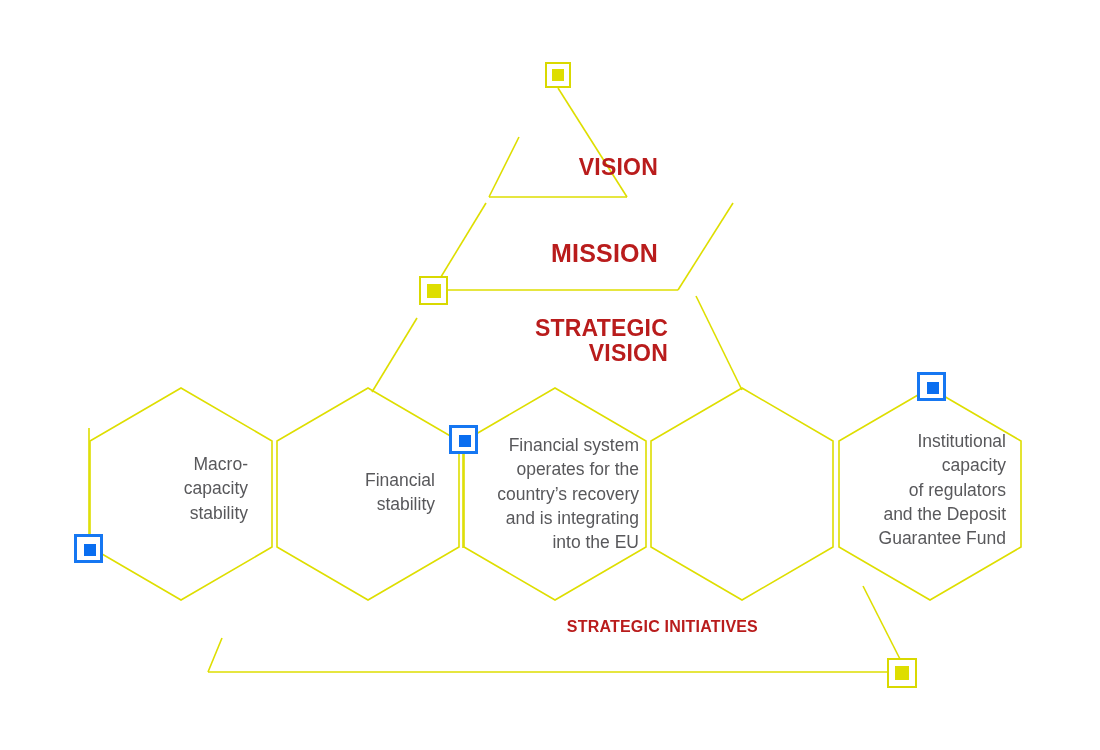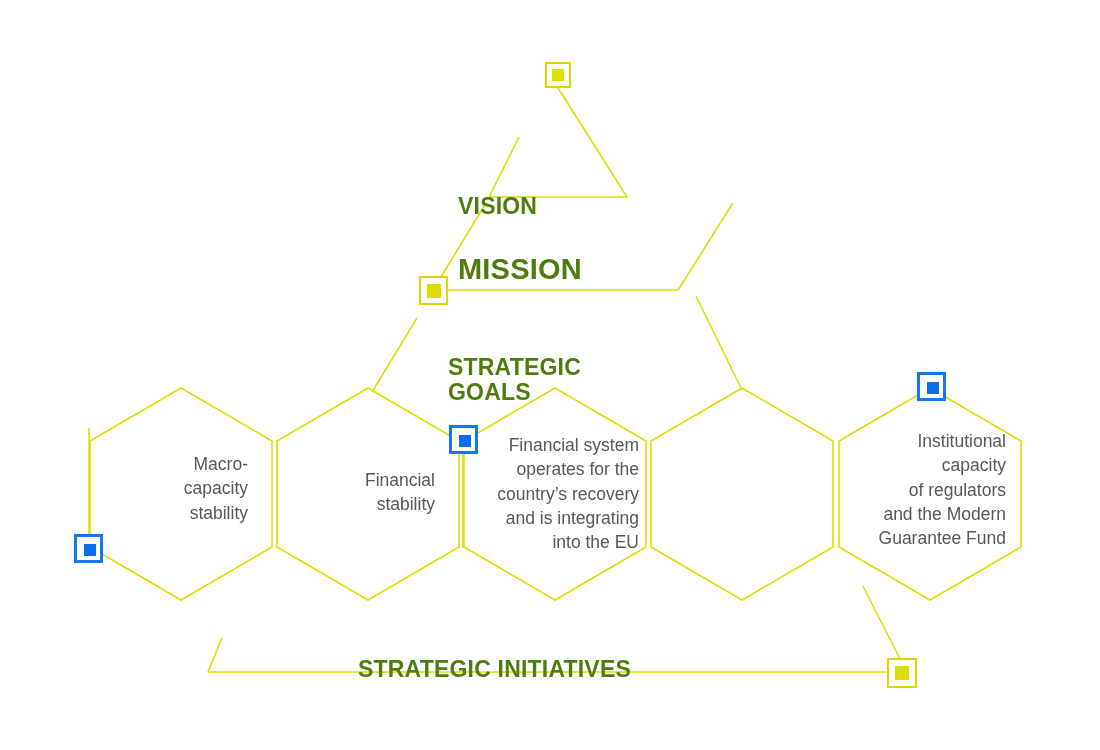--- a/index.html
+++ b/index.html
@@ -23,52 +23,51 @@
   #diagram-svg {
     position: absolute;
     left: 0;
     top: 0;
     width: 1100px;
     height: 750px;
     display: block;
   }
   .layer-label {
     position: absolute;
-    color: #4d7c0f;
+    color: #b91c1c;
     font-weight: bold;
-    text-align: left;
+    text-align: right;
     letter-spacing: 0.2px;
     line-height: 1.08;
     white-space: pre-line;
     user-select: none;
-    margin-top: 39px;
   }
   #label-vision {
     left: 458px;
     top: 155px;
     width: 200px;
     font-size: 23px;
   }
   #label-mission {
     left: 458px;
-    top: 215px;
+    top: 240px;
     width: 200px;
-    font-size: 29px;
+    font-size: 25px;
   }
   #label-strategic-goals {
     left: 448px;
     top: 316px;
     width: 220px;
     font-size: 23px;
   }
   #label-strategic-initiatives {
     left: 358px;
     top: 618px;
     width: 400px;
-    font-size: 23px;
+    font-size: 16px;
   }
   .hex-text {
     position: absolute;
     color: #58585b;
     font-size: 17.5px;
     line-height: 1.39;
     text-align: right;
     white-space: pre-line;
     user-select: none;
   }
@@ -138,42 +137,42 @@
       <path d="M 863 586 L 903 665"></path>
 
     </g>
   </svg>
 
   <div class="layer-label" id="label-vision">VISION</div>
 
   <div class="layer-label" id="label-mission">MISSION</div>
 
   <div class="layer-label" id="label-strategic-goals">STRATEGIC
-GOALS</div>
+VISION</div>
 
   <div class="layer-label" id="label-strategic-initiatives">STRATEGIC INITIATIVES</div>
 
   <div class="hex-text" id="hex-text-0">Macro-
 capacity
 stability</div>
 
   <div class="hex-text" id="hex-text-1">Financial
 stability</div>
 
   <div class="hex-text" id="hex-text-2">Financial system
 operates for the
 country’s recovery
 and is integrating
 into the EU</div>
 
 
   <div class="hex-text" id="hex-text-4">Institutional
 capacity
 of regulators
-and the Modern
+and the Deposit
 Guarantee Fund</div>
 
   <div id="marker-layer">
       <div class="marker marker-yellow" style="left: 545px; top: 62px; width: 26px; height: 26px;">
         <span class="marker-core" style="width: 12px; height: 12px; left: 5px; top: 5px;"></span>
       </div>
       <div class="marker marker-yellow" style="left: 419px; top: 276px; width: 29px; height: 29px;">
         <span class="marker-core" style="width: 14px; height: 14px; left: 6px; top: 6px;"></span>
       </div>
       <div class="marker marker-yellow" style="left: 887px; top: 658px; width: 30px; height: 30px;">

